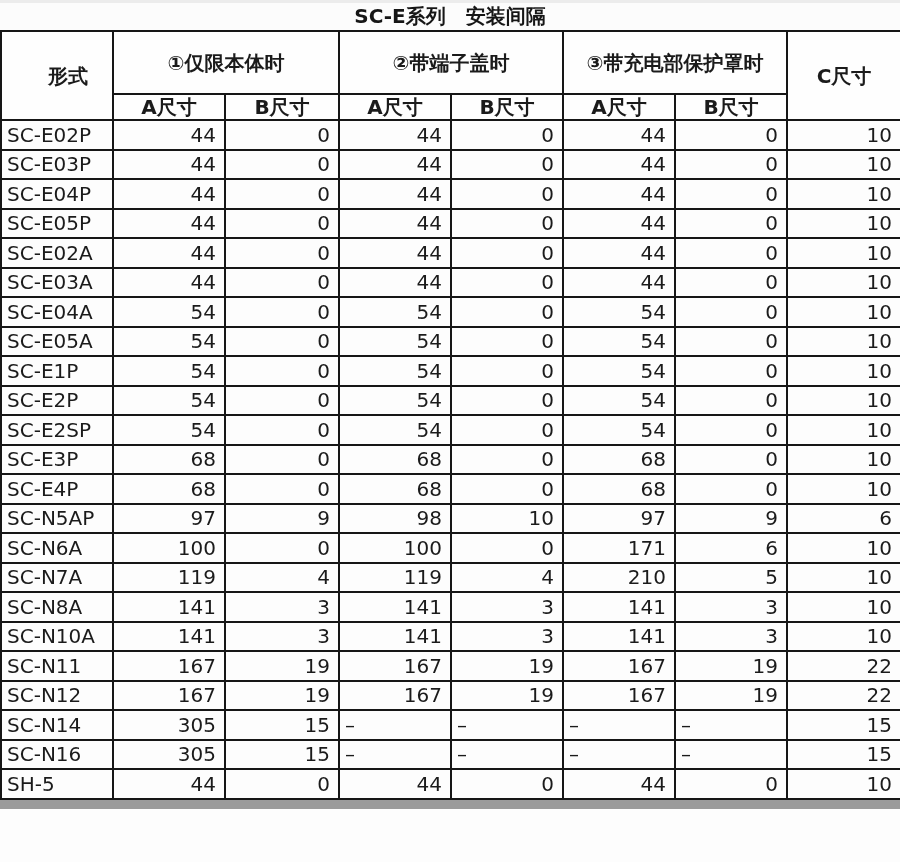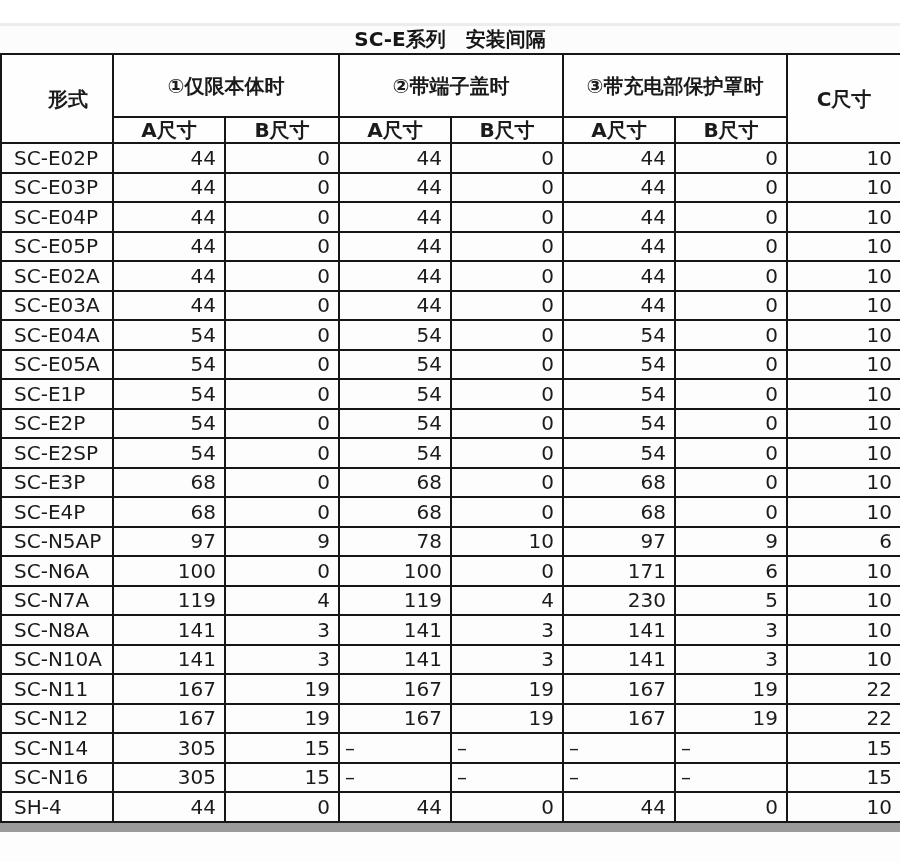--- a/index.html
+++ b/index.html
@@ -24,21 +24,20 @@
     height: 30px;
     box-sizing: border-box;
     border-top: 3px solid #ececec;
     display: flex;
     align-items: center;
     justify-content: center;
     font-size: 20px;
     font-weight: 700;
     color: #161616;
     background: #fcfcfc;
-    margin-top: 23px;
   }
   table.spec {
     border-collapse: collapse;
     table-layout: fixed;
     width: 900px;
   }
   .spec th, .spec td {
     border: 2px solid #161616;
     box-sizing: border-box;
     overflow: hidden;
@@ -55,21 +54,21 @@
   tr.h1 { height: 63px; }
   tr.h2 { height: 16px; }
   th.model-h {
     text-align: left;
     padding-left: 23px;
     font-weight: 600;
   }
   tbody tr { height: 29.5px; }
   td.model {
     text-align: left;
-    padding-left: 12px;
+    padding-left: 5px;
   }
   td.num {
     text-align: right;
     padding-right: 8px;
   }
   td.dash {
     text-align: left;
     padding-left: 5px;
   }
   .scan-strip {
@@ -241,21 +240,21 @@
           <td class="num">68</td>
           <td class="num">0</td>
           <td class="num">68</td>
           <td class="num">0</td>
           <td class="num">10</td>
         </tr>
         <tr>
           <td class="model">SC-N5AP</td>
           <td class="num">97</td>
           <td class="num">9</td>
-          <td class="num">78</td>
+          <td class="num">98</td>
           <td class="num">10</td>
           <td class="num">97</td>
           <td class="num">9</td>
           <td class="num">6</td>
         </tr>
         <tr>
           <td class="model">SC-N6A</td>
           <td class="num">100</td>
           <td class="num">0</td>
           <td class="num">100</td>
@@ -263,21 +262,21 @@
           <td class="num">171</td>
           <td class="num">6</td>
           <td class="num">10</td>
         </tr>
         <tr>
           <td class="model">SC-N7A</td>
           <td class="num">119</td>
           <td class="num">4</td>
           <td class="num">119</td>
           <td class="num">4</td>
-          <td class="num">230</td>
+          <td class="num">210</td>
           <td class="num">5</td>
           <td class="num">10</td>
         </tr>
         <tr>
           <td class="model">SC-N8A</td>
           <td class="num">141</td>
           <td class="num">3</td>
           <td class="num">141</td>
           <td class="num">3</td>
           <td class="num">141</td>
@@ -328,21 +327,21 @@
           <td class="model">SC-N16</td>
           <td class="num">305</td>
           <td class="num">15</td>
           <td class="dash">–</td>
           <td class="dash">–</td>
           <td class="dash">–</td>
           <td class="dash">–</td>
           <td class="num">15</td>
         </tr>
         <tr>
-          <td class="model">SH-4</td>
+          <td class="model">SH-5</td>
           <td class="num">44</td>
           <td class="num">0</td>
           <td class="num">44</td>
           <td class="num">0</td>
           <td class="num">44</td>
           <td class="num">0</td>
           <td class="num">10</td>
         </tr>
       </tbody>
   </table>

